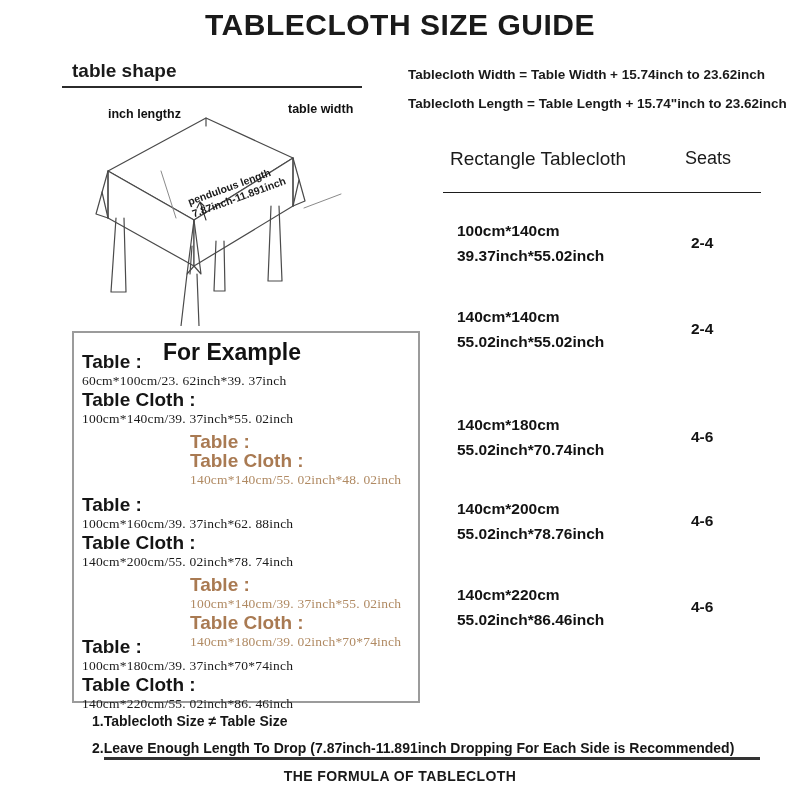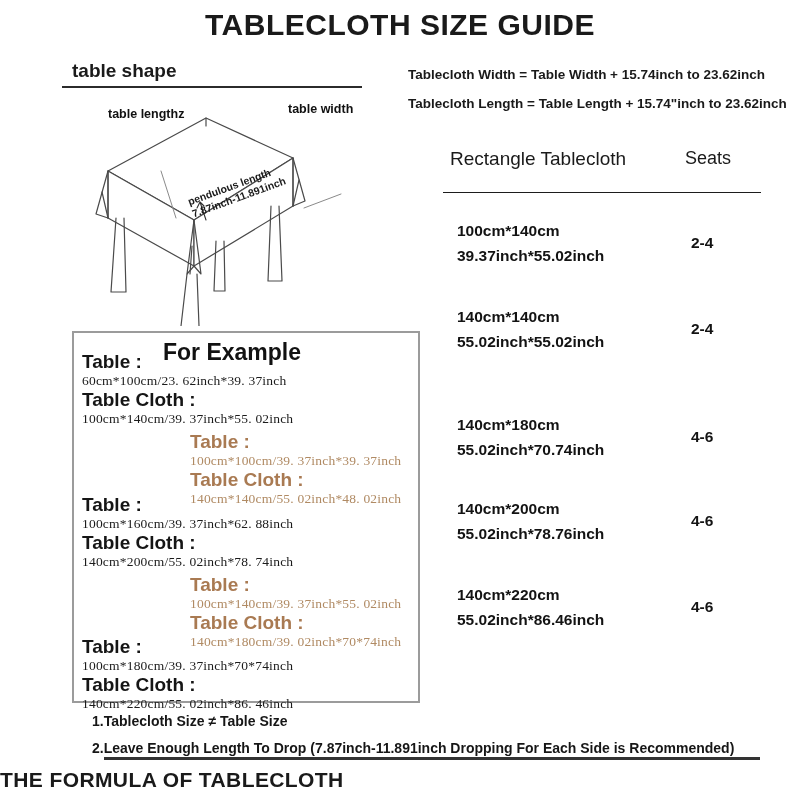--- a/index.html
+++ b/index.html
@@ -162,22 +162,22 @@
   #note-2 { top: 740px; }
 
   
   #footer-rule {
     left: 104px; top: 757px;
     width: 656px; height: 0;
     border-top: 3px solid #333333;
   }
   #footer-title {
     left: 0; top: 768px; width: 800px;
-    text-align: left;
-    font-size: 21px;
+    text-align: center;
+    font-size: 14px;
     font-weight: 600;
     letter-spacing: 0.4px;
     color: #1a1a1a;
   }
 </style>
 </head>
 <body>
 
 <div class="abs" id="page-title">TABLECLOTH SIZE GUIDE</div>
 
@@ -214,21 +214,21 @@
       <path d="M160,145 L158,195 M168,145 L169,195 M158,195 L169,195"></path>
       <path d="M215,110 L212,185 M223,110 L226,185 M212,185 L226,185"></path>
 
       <path d="M120,122 L105,75" stroke="#8a8a8a" stroke-width="1"></path>
       <path d="M285,104 L248,118" stroke="#8a8a8a" stroke-width="1" transform="translate(0,-6)"></path>
 
       <path d="M150,124 L144,106 M144,106 L141,112 M144,106 L148,110" stroke="#2f2f2f" stroke-width="1.1"></path>
     </g>
   </svg>
 </div>
-<div class="abs diag-label" id="label-length">table lengthz</div>
+<div class="abs diag-label" id="label-length">inch lengthz</div>
 <div class="abs diag-label" id="label-width">table width</div>
 <div class="abs pend-wrap">
   <div class="pend-line">pendulous length</div>
   <div class="pend-line">7.87inch-11.891inch</div>
 </div>
 
 <div class="abs formula" id="formula-width">Tablecloth Width = Table Width + 15.74inch to 23.62inch</div>
 <div class="abs formula" id="formula-length">Tablecloth Length = Table Length + 15.74"inch to 23.62inch</div>
 
 <div class="abs" id="col-head-size">Rectangle Tablecloth</div>
@@ -266,21 +266,20 @@
 
 <div class="abs ex-block ex-dark" style="left:82px; top:352px;">
   <div class="ex-lab">Table :</div>
   <div class="ex-val">60cm*100cm/23. 62inch*39. 37inch</div>
   <div class="ex-lab">Table Cloth :</div>
   <div class="ex-val">100cm*140cm/39. 37inch*55. 02inch</div>
 </div>
 
 <div class="abs ex-block ex-accent" style="left:190px; top:432px;">
   <div class="ex-lab">Table :</div>
-  <div class="ex-val">100cm*100cm/39. 37inch*39. 37inch</div>
   <div class="ex-lab">Table Cloth :</div>
   <div class="ex-val">140cm*140cm/55. 02inch*48. 02inch</div>
 </div>
 
 <div class="abs ex-block ex-dark" style="left:82px; top:495px;">
   <div class="ex-lab">Table :</div>
   <div class="ex-val">100cm*160cm/39. 37inch*62. 88inch</div>
   <div class="ex-lab">Table Cloth :</div>
   <div class="ex-val">140cm*200cm/55. 02inch*78. 74inch</div>
 </div>

